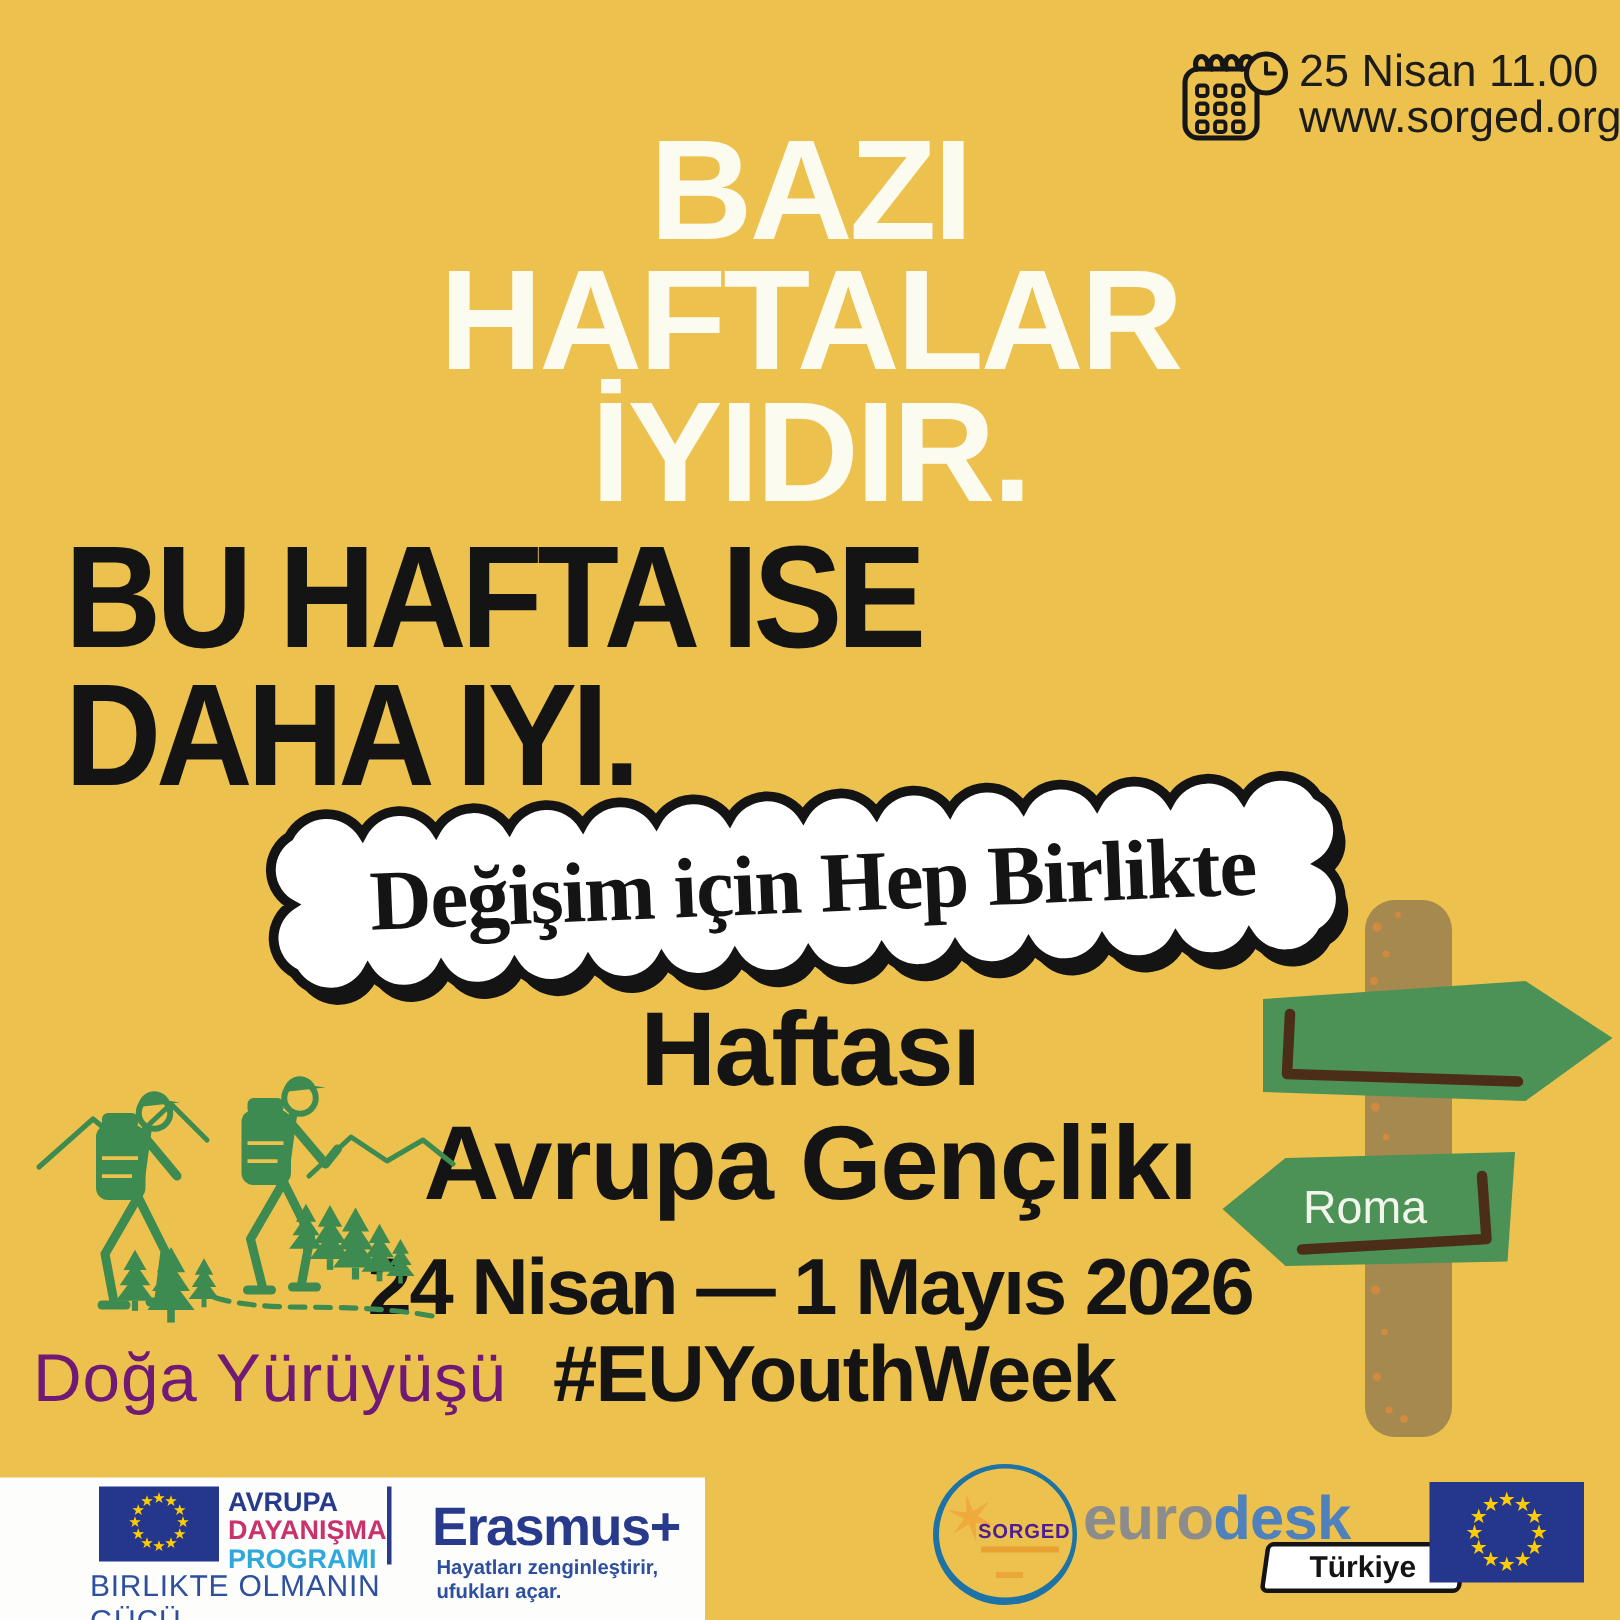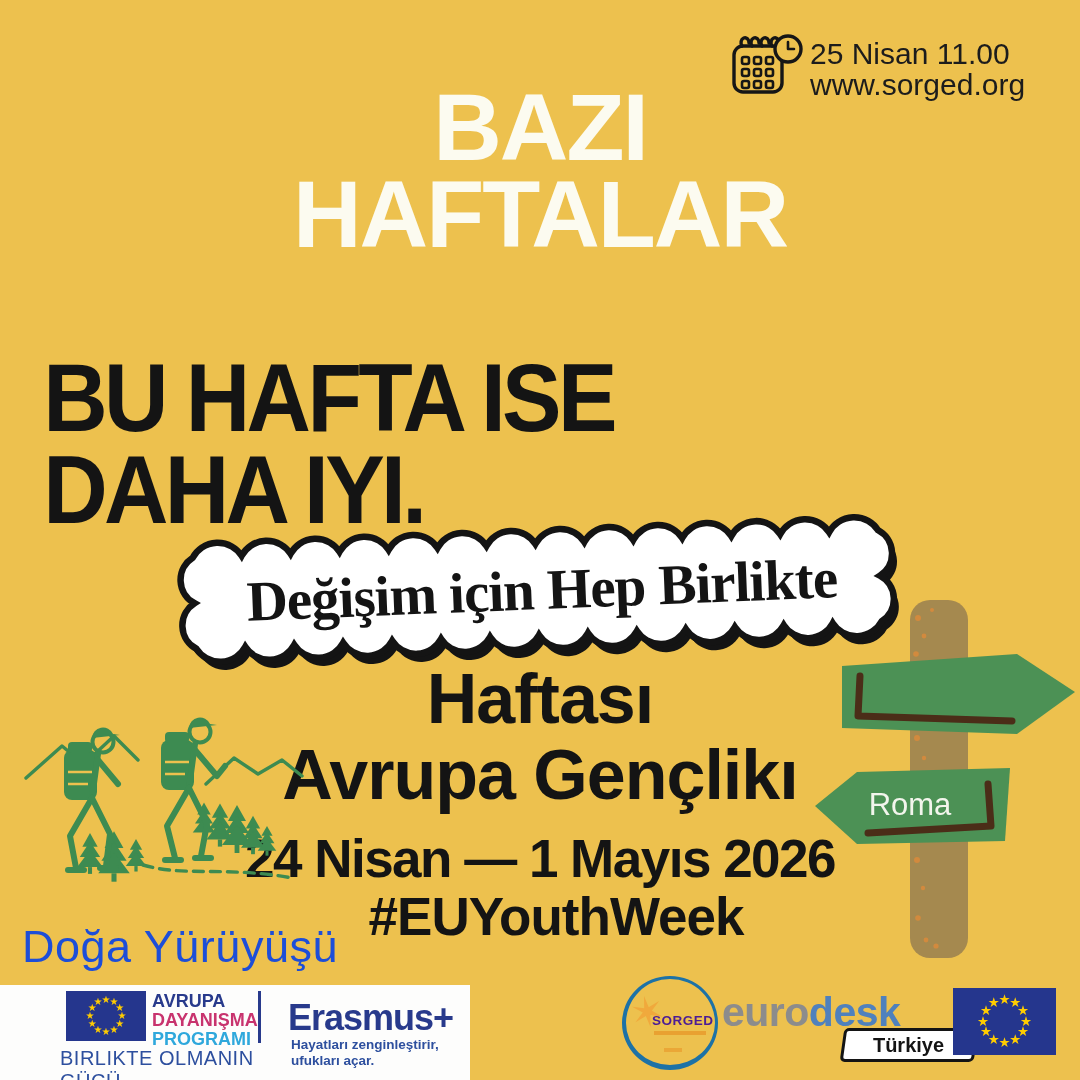--- a/index.html
+++ b/index.html
@@ -5,21 +5,21 @@
   html,body{margin:0;padding:0;background:#777;}
   .poster{
     position:relative; width:1080px; height:1080px; overflow:hidden;
     background:#EDC14E;
     font-family:"Liberation Sans", sans-serif;
     -webkit-font-smoothing:antialiased;
   }
   .abs{position:absolute;}
 
   
-  .header-info{left:730px; top:32px; display:flex; align-items:flex-end;}
+  .header-info{left:786px; top:32px; display:flex; align-items:flex-start;}
   .header-text{margin-left:4px; color:#1c1c1c; font-size:30px; line-height:31px; font-weight:500; letter-spacing:0;}
 
   
   .headline-white{left:0; top:84px; width:1080px; text-align:center;
     color:#FCFBF0; font-size:95px; font-weight:700; line-height:0.92; letter-spacing:-2px;}
   .headline-black{left:0; top:352px; width:1080px; text-align:left;
     color:#141414; font-size:97px; font-weight:700; line-height:0.95; letter-spacing:-4px;}
   .headline-black .hl-line{display:block; transform:scaleX(0.92); transform-origin:center;}
 
   
@@ -33,21 +33,21 @@
   .event-title{left:0; top:662px; width:1080px; text-align:center;
     color:#141414; font-size:70px; font-weight:700; line-height:1.08; letter-spacing:-1px;}
   .event-dates{left:0; top:828px; width:1080px; text-align:center;
     color:#141414; font-size:53px; font-weight:700; letter-spacing:-1.5px;}
   .event-hashtag{left:16px; top:886px; width:1080px; text-align:center;
     color:#141414; font-size:53px; font-weight:700; letter-spacing:-1px;}
 
   
   .hikers{left:8px; top:700px; width:300px; height:195px;}
   .nature-label{left:10px; top:893px; width:340px; text-align:center;
-    color:#1d4ed8; font-size:45px; font-weight:500; letter-spacing:0.5px;margin-top:28px;}
+    color:#701a75; font-size:45px; font-weight:500; letter-spacing:0.5px;}
 
   
   .signpost{left:812px; top:588px; width:272px; height:387px;}
   .sign-text{color:#F2F5EC; text-align:center; line-height:1.2;}
   .sign-text-1{left:862px; top:656px; width:170px; font-size:27px;}
   .sign-text-2{left:850px; top:786px; width:120px; font-size:31px;}
 
   
   .footer-left{left:0; top:985px; width:470px; height:95px; background:#FDFDFC;}
   .eu-flag{position:absolute; background:#25368D;}
@@ -107,20 +107,21 @@
     </svg>
     <div class="header-text">
       <div>25 Nisan 11.00</div>
       <div>www.sorged.org</div>
     </div>
   </div>
 
   <div class="abs headline-white">
     <div>BAZI</div>
     <div>HAFTALAR</div>
+    <div>İYIDIR.</div>
   </div>
 
   <div class="abs headline-black">
     <span class="hl-line">BU HAFTA ISE</span>
     <span class="hl-line">DAHA IYI.</span>
   </div>
 
   <svg class="abs signpost" viewBox="0 0 272 387">
     <rect x="98" y="12" width="58" height="358" rx="20" fill="#A5894F"></rect>
     <g fill="#D28A3E">

